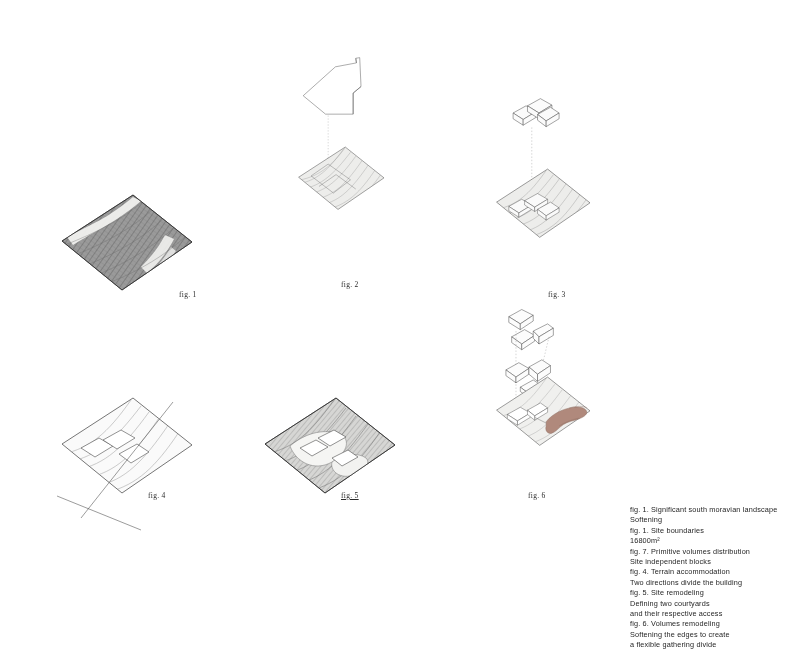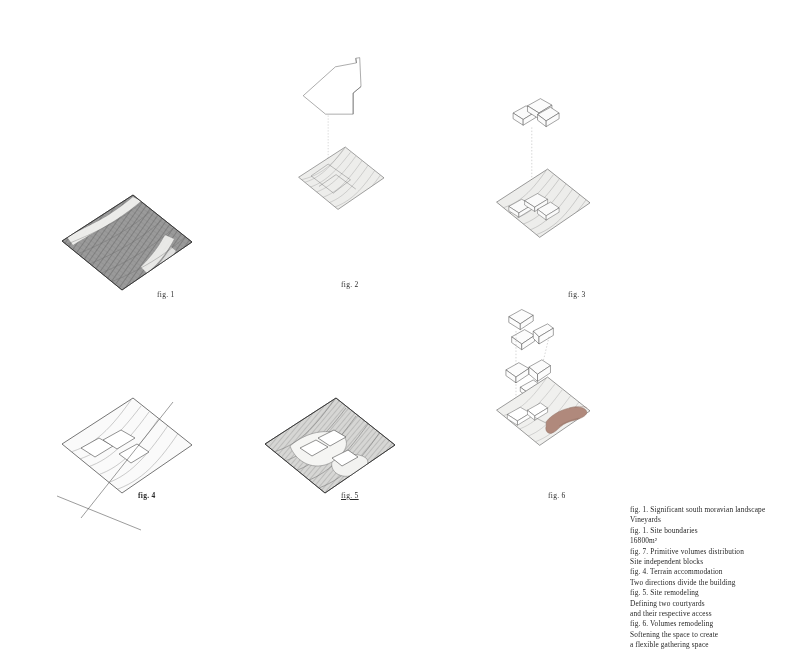--- a/index.html
+++ b/index.html
@@ -38,21 +38,21 @@
     font-size: 7.5px;
     letter-spacing: 0.3px;
     color: #2a2a2a;
     white-space: nowrap;
   }
   .caption {
     position: absolute;
     left: 630px;
     top: 505px;
     width: 168px;
-    font-family: Liberation Serif, serif;
+    font-family: Liberation Sans, sans-serif;
     font-size: 7.3px;
     line-height: 10.4px;
     color: #1f1f1f;
     letter-spacing: 0.15px;
   }
   .caption div {
     white-space: nowrap;
   }
 </style>
 </head>
@@ -87,21 +87,21 @@
             <path d="M 30,80 C 60,68 90,52 110,32"></path>
             <path d="M 42,90 C 72,78 100,62 120,42"></path>
             <path d="M 54,99 C 84,87 110,70 130,52"></path>
             <path d="M 66,107 C 96,95 120,80 140,62"></path>
           </g>
         </g>
         <polygon points="17,66 88,20 147,67 77,115" fill="none" stroke="#2f2f2f" stroke-width="0.8"></polygon>
       </g>
     </svg>
   </div>
-  <div class="fig-label" style="left:128px; top:290px;padding-left:29px;">fig. 1</div>
+  <div class="fig-label" style="left:150px; top:290px;padding-left:29px;">fig. 1</div>
 
   <div class="fig" style="left:248px; top:55px;">
     <svg viewBox="0 0 230 350">
       <defs>
         <clipPath id="plotclip2">
           <polygon points="17,186 88,140 147,187 77,235"></polygon>
         </clipPath>
       </defs>
 
       <g fill="none" stroke="#4a4a4a" stroke-width="0.7">
@@ -173,21 +173,21 @@
           <polygon points="56,154 74,144 88,152 70,163"></polygon>
           <polygon points="56,154 56,160 70,169 70,163"></polygon>
           <polygon points="70,163 88,152 88,158 70,169"></polygon>
           <polygon points="74,166 92,156 104,164 86,175"></polygon>
           <polygon points="74,166 74,172 86,181 86,175"></polygon>
           <polygon points="86,175 104,164 104,170 86,181"></polygon>
         </g>
       </g>
     </svg>
   </div>
-  <div class="fig-label" style="left:568px; top:290px;">fig. 3</div>
+  <div class="fig-label" style="left:548px; top:290px;">fig. 3</div>
 
   <div class="fig" style="left:45px; top:378px;">
     <svg viewBox="0 0 230 230">
       <defs>
         <clipPath id="plotclip4">
           <polygon points="17,66 88,20 147,67 77,115"></polygon>
         </clipPath>
       </defs>
       <g>
         <polygon points="17,66 88,20 147,67 77,115" fill="#fafafa" stroke="#3c3c3c" stroke-width="0.7"></polygon>
@@ -204,21 +204,21 @@
           <polygon points="58,62 76,52 90,60 72,71"></polygon>
           <polygon points="74,76 92,66 104,74 86,85"></polygon>
         </g>
       </g>
       <g stroke="#4a4a4a" stroke-width="0.55" fill="none">
         <line x1="36" y1="140" x2="128" y2="24"></line>
         <line x1="12" y1="118" x2="96" y2="152"></line>
       </g>
     </svg>
   </div>
-  <div class="fig-label" style="left:138px; top:491px;font-weight:bold;">fig. 4</div>
+  <div class="fig-label" style="left:148px; top:491px;">fig. 4</div>
 
   <div class="fig" style="left:248px; top:378px;">
     <svg viewBox="0 0 230 230">
       <defs>
         <pattern id="hatch5" width="4" height="4" patternTransform="rotate(40)" patternUnits="userSpaceOnUse">
           <line x1="0" y1="0" x2="0" y2="4" stroke="#707070" stroke-width="1.2"></line>
         </pattern>
         <clipPath id="plotclip5">
           <polygon points="17,66 88,20 147,67 77,115"></polygon>
         </clipPath>
@@ -306,32 +306,32 @@
       </g>
 
       <g>
         <path d="M 86,172 C 96,160 110,154 124,152 C 134,151 140,153 142,157 C 144,161 140,165 132,168 C 124,171 116,172 110,176 C 104,180 100,186 94,188 C 88,190 84,184 86,178 Z" fill="#b0897c" stroke="#8b6b60" stroke-width="0.6"></path>
         <path d="M 118,153 C 128,150 138,150 143,153" fill="none" stroke="#8b6b60" stroke-width="0.5"></path>
         <path d="M 104,178 C 112,173 122,169 132,167" fill="none" stroke="#8b6b60" stroke-width="0.5"></path>
         <path d="M 86,174 L 70,166" stroke="#6a6a6a" stroke-width="0.6" fill="none"></path>
       </g>
     </svg>
   </div>
-  <div class="fig-label" style="left:548px; top:491px;">fig. 6</div>
+  <div class="fig-label" style="left:528px; top:491px;">fig. 6</div>
 
   <div class="caption">
     <div>fig. 1. Significant south moravian landscape</div>
-    <div>Vineyards</div>
+    <div>Softening</div>
     <div>fig. 1. Site boundaries</div>
     <div>16800m²</div>
     <div>fig. 7. Primitive volumes distribution</div>
     <div>Site independent blocks</div>
     <div>fig. 4. Terrain accommodation</div>
     <div>Two directions divide the building</div>
     <div>fig. 5. Site remodeling</div>
     <div>Defining two courtyards</div>
     <div>and their respective access</div>
     <div>fig. 6. Volumes remodeling</div>
-    <div>Softening the space to create</div>
-    <div>a flexible gathering space</div>
+    <div>Softening the edges to create</div>
+    <div>a flexible gathering divide</div>
   </div>
 
 </div>
 
 </body></html>

